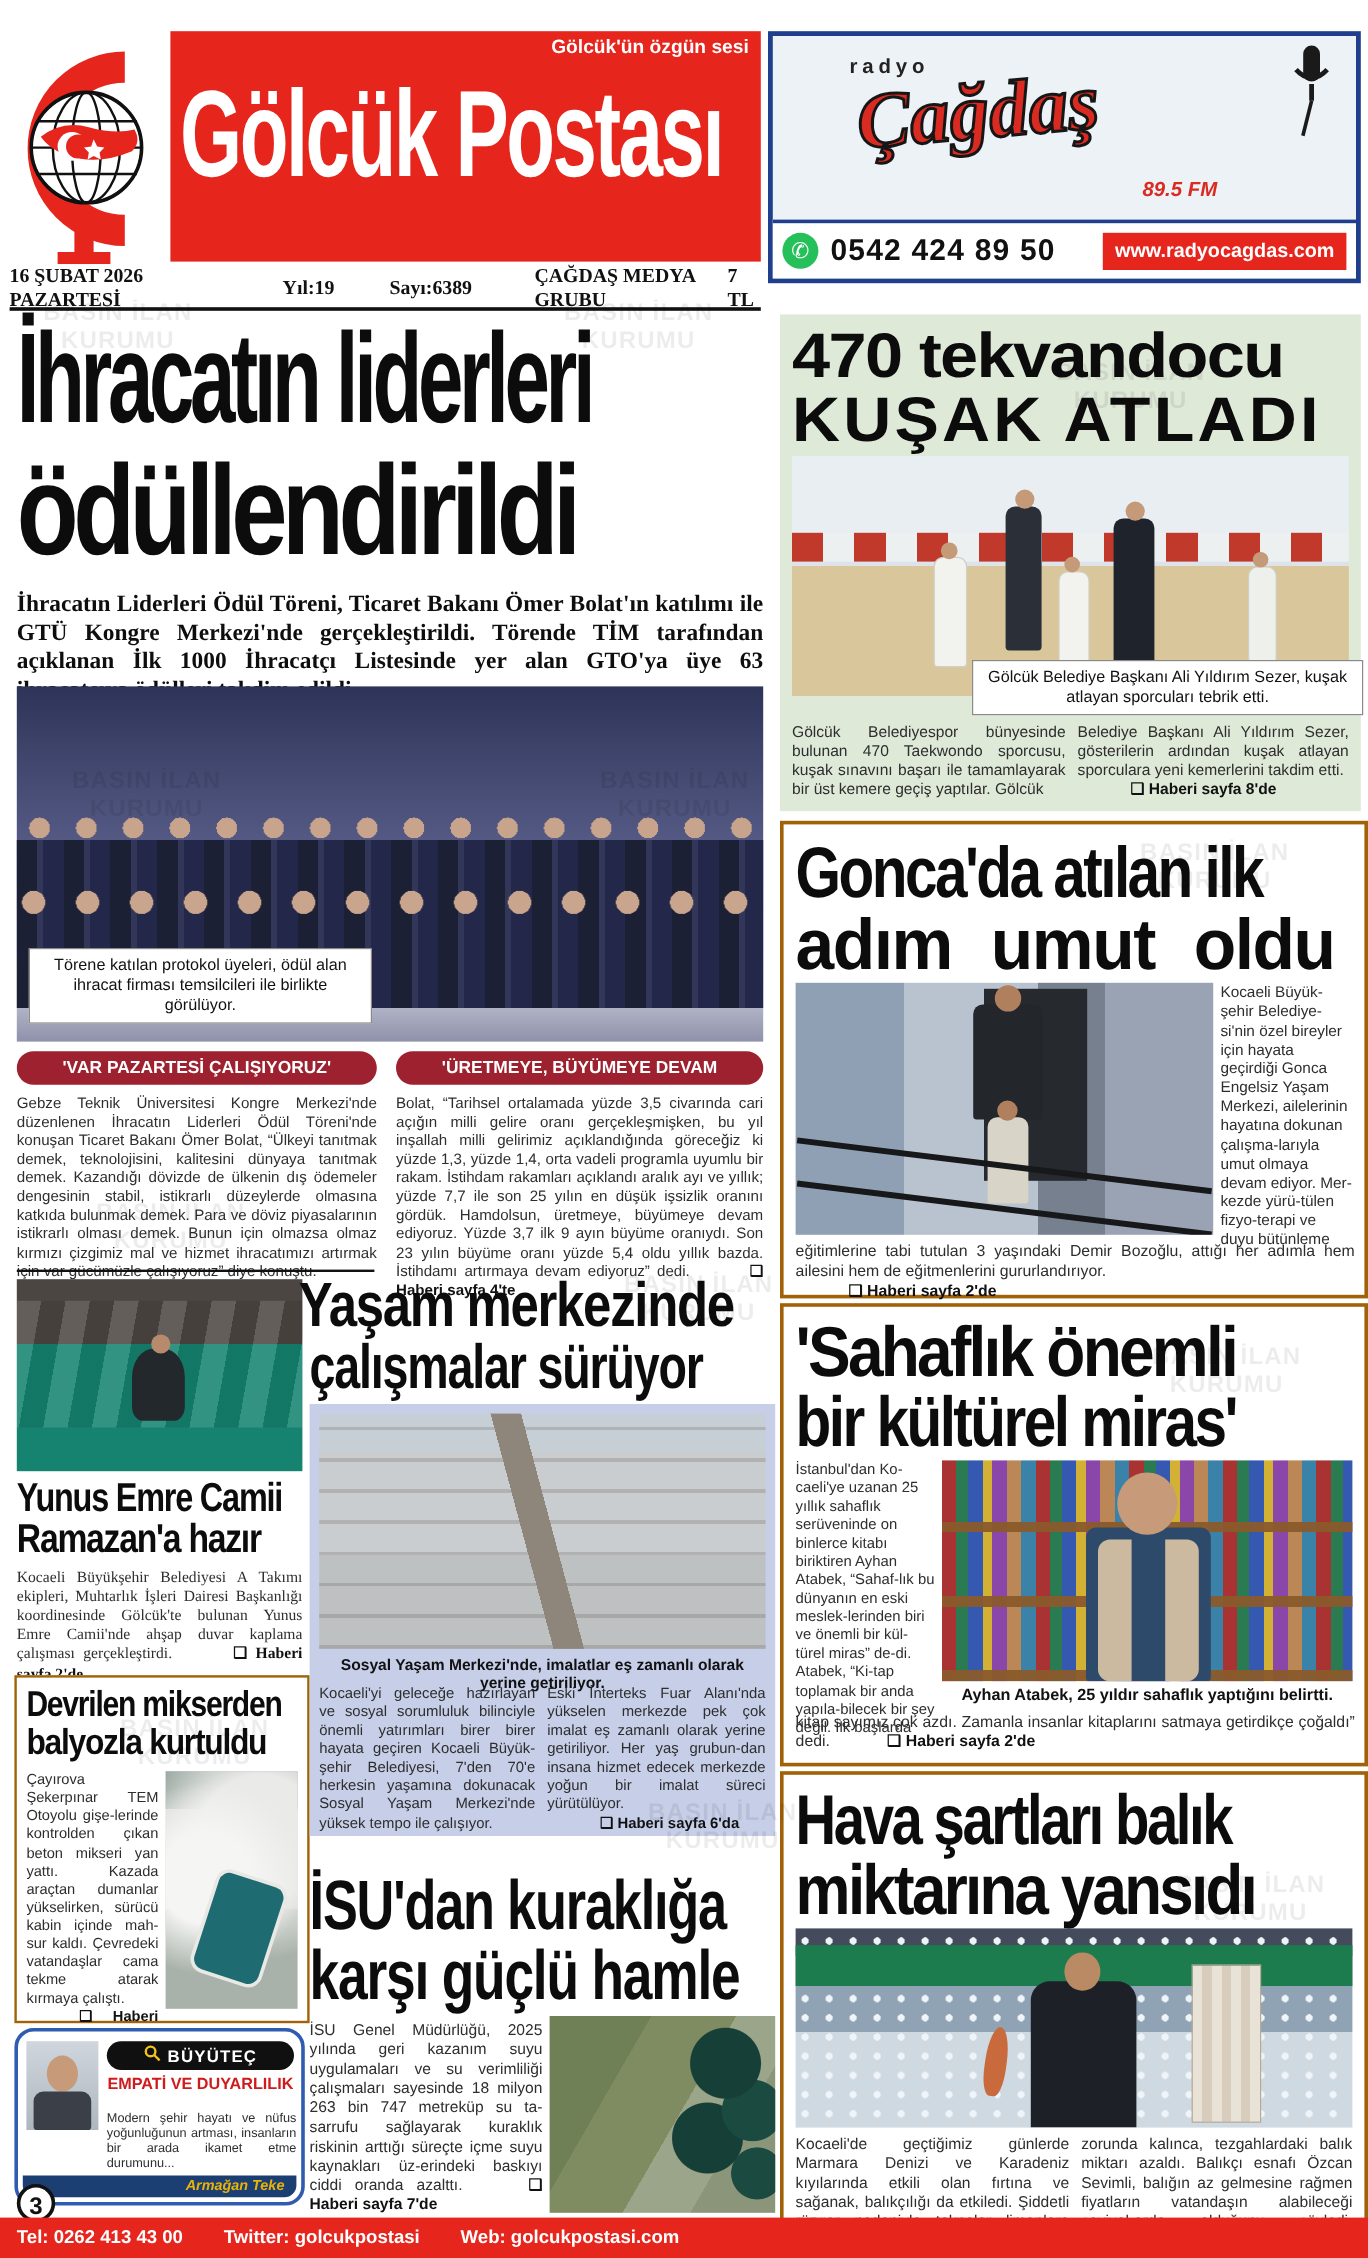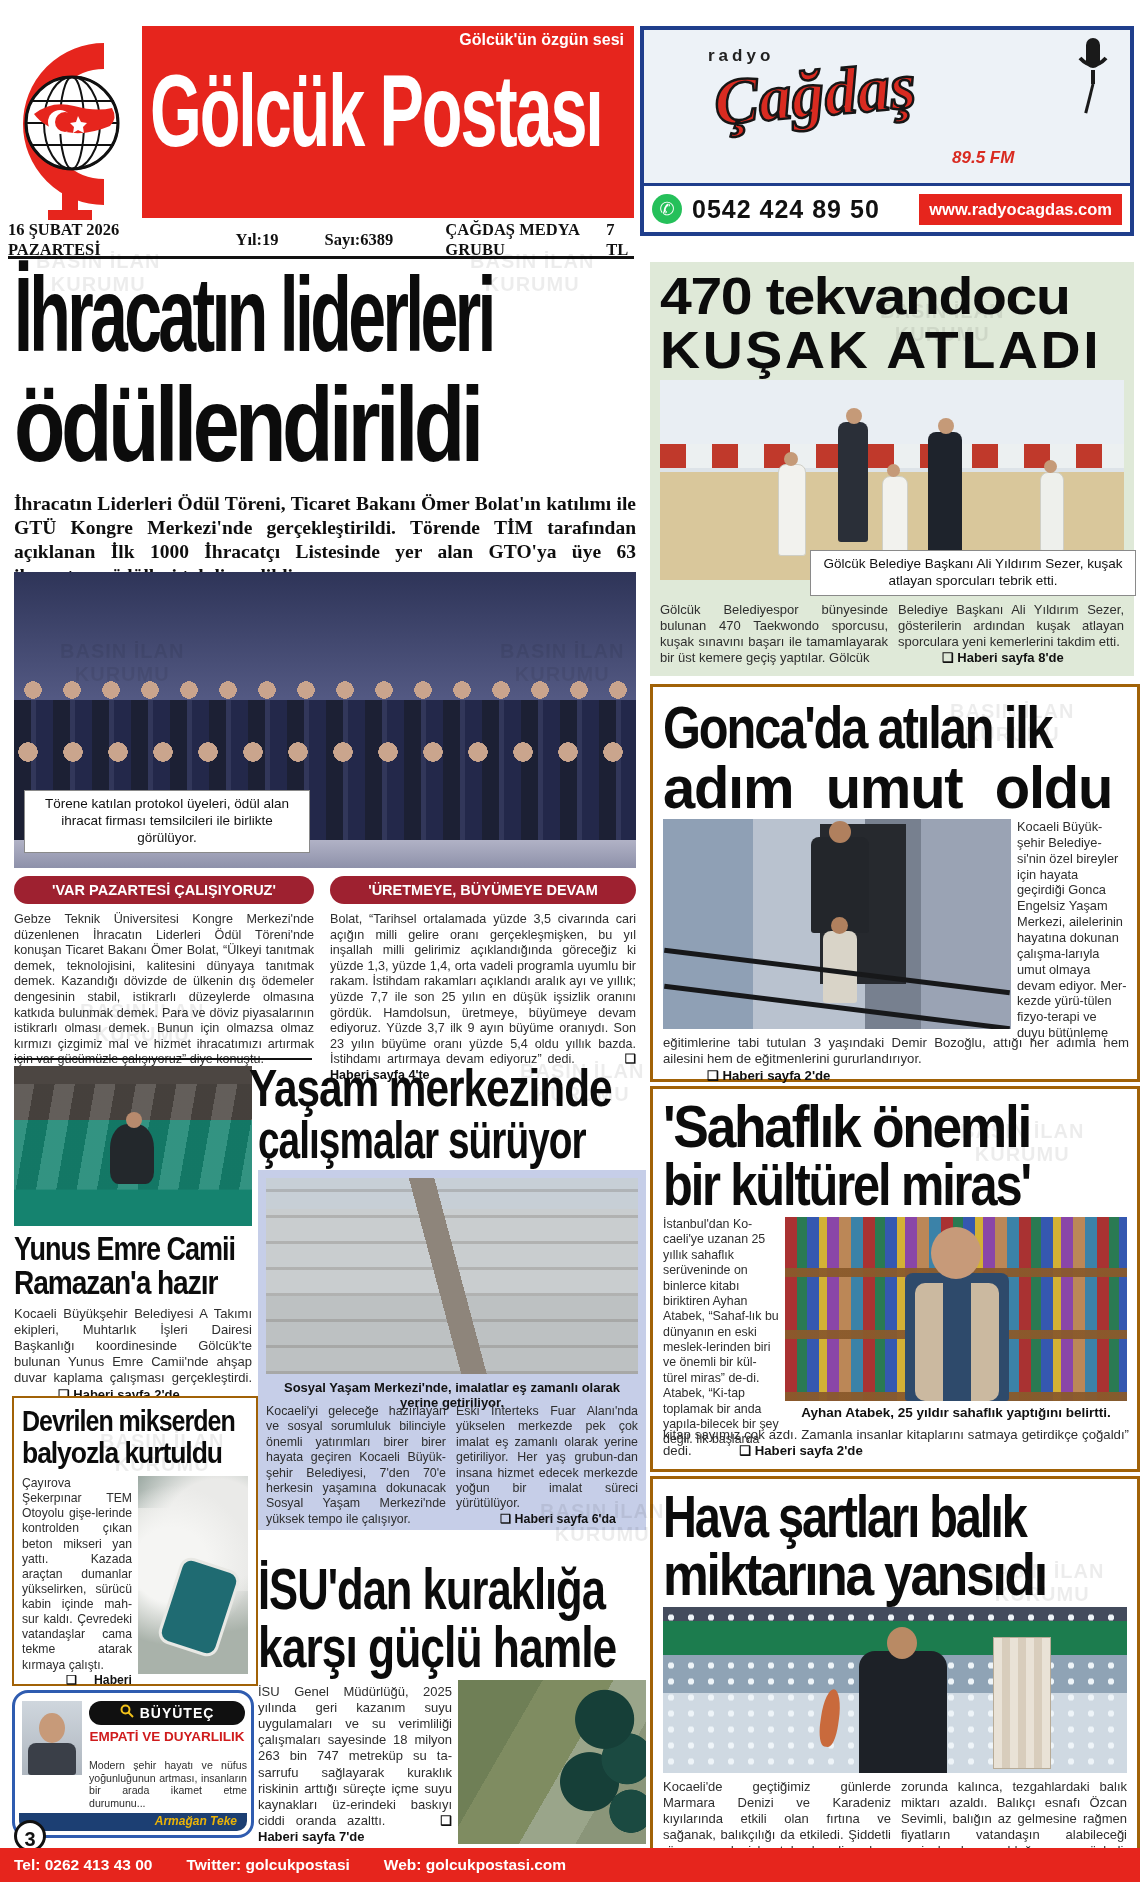--- a/index.html
+++ b/index.html
@@ -143,21 +143,21 @@
   <div class="photo ph-mosque" style="left:14px;top:1066px;width:238px;height:160px;">
     <div class="fig" style="left:96px;top:58px;width:44px;height:60px;background:#23282c;border-radius:40% 40% 20% 20%;"></div>
     <div class="head" style="left:112px;top:46px;width:16px;height:16px;background:#b78a6d;"></div>
   </div>
   <div class="abs hl" style="left:14px;top:1232px;">
     <span class="sy" style="font-size:27px;letter-spacing:-1px;transform:scale(1.0,1.25);">Yunus Emre Camii</span>
   </div>
   <div class="abs hl" style="left:14px;top:1266px;">
     <span class="sy" style="font-size:27px;letter-spacing:-1px;transform:scale(1.04,1.25);">Ramazan'a hazır</span>
   </div>
-  <div class="abs bt" style="left:14px;top:1306px;width:238px;font-size:13px;">
+  <div class="abs bt" style="left:14px;top:1306px;width:238px;font-size:13px;font-family:Liberation Serif, serif;">
     <span>Kocaeli Büyükşehir Belediyesi A Takımı ekipleri, Muhtarlık İşleri Dairesi Başkanlığı koordinesinde Gölcük'te bulunan Yunus Emre Camii'nde ahşap duvar kaplama çalışması gerçekleştirdi. </span><span class="ref">❑ Haberi sayfa 2'de</span>
   </div>
 
   <div class="box" style="left:12px;top:1396px;width:242px;height:286px;border-width:2px;">
     <div class="abs hl" style="left:8px;top:8px;">
       <span class="sy" style="font-size:25px;letter-spacing:-1px;transform:scale(1.0,1.2);">Devrilen mikserden</span>
     </div>
     <div class="abs hl" style="left:8px;top:40px;">
       <span class="sy" style="font-size:25px;letter-spacing:-1px;transform:scale(1.06,1.2);">balyozla kurtuldu</span>
     </div>

